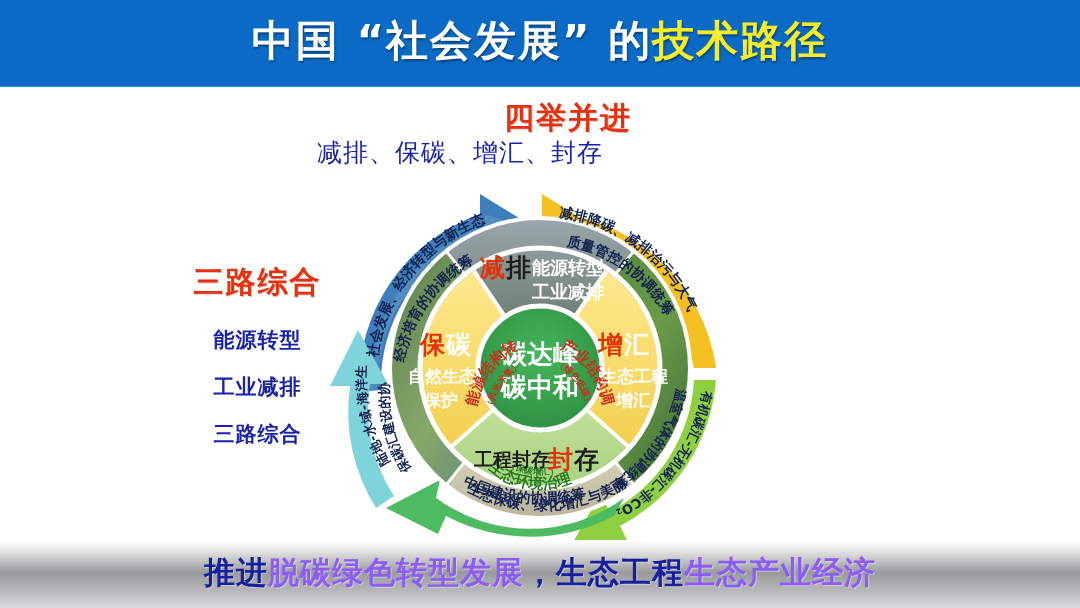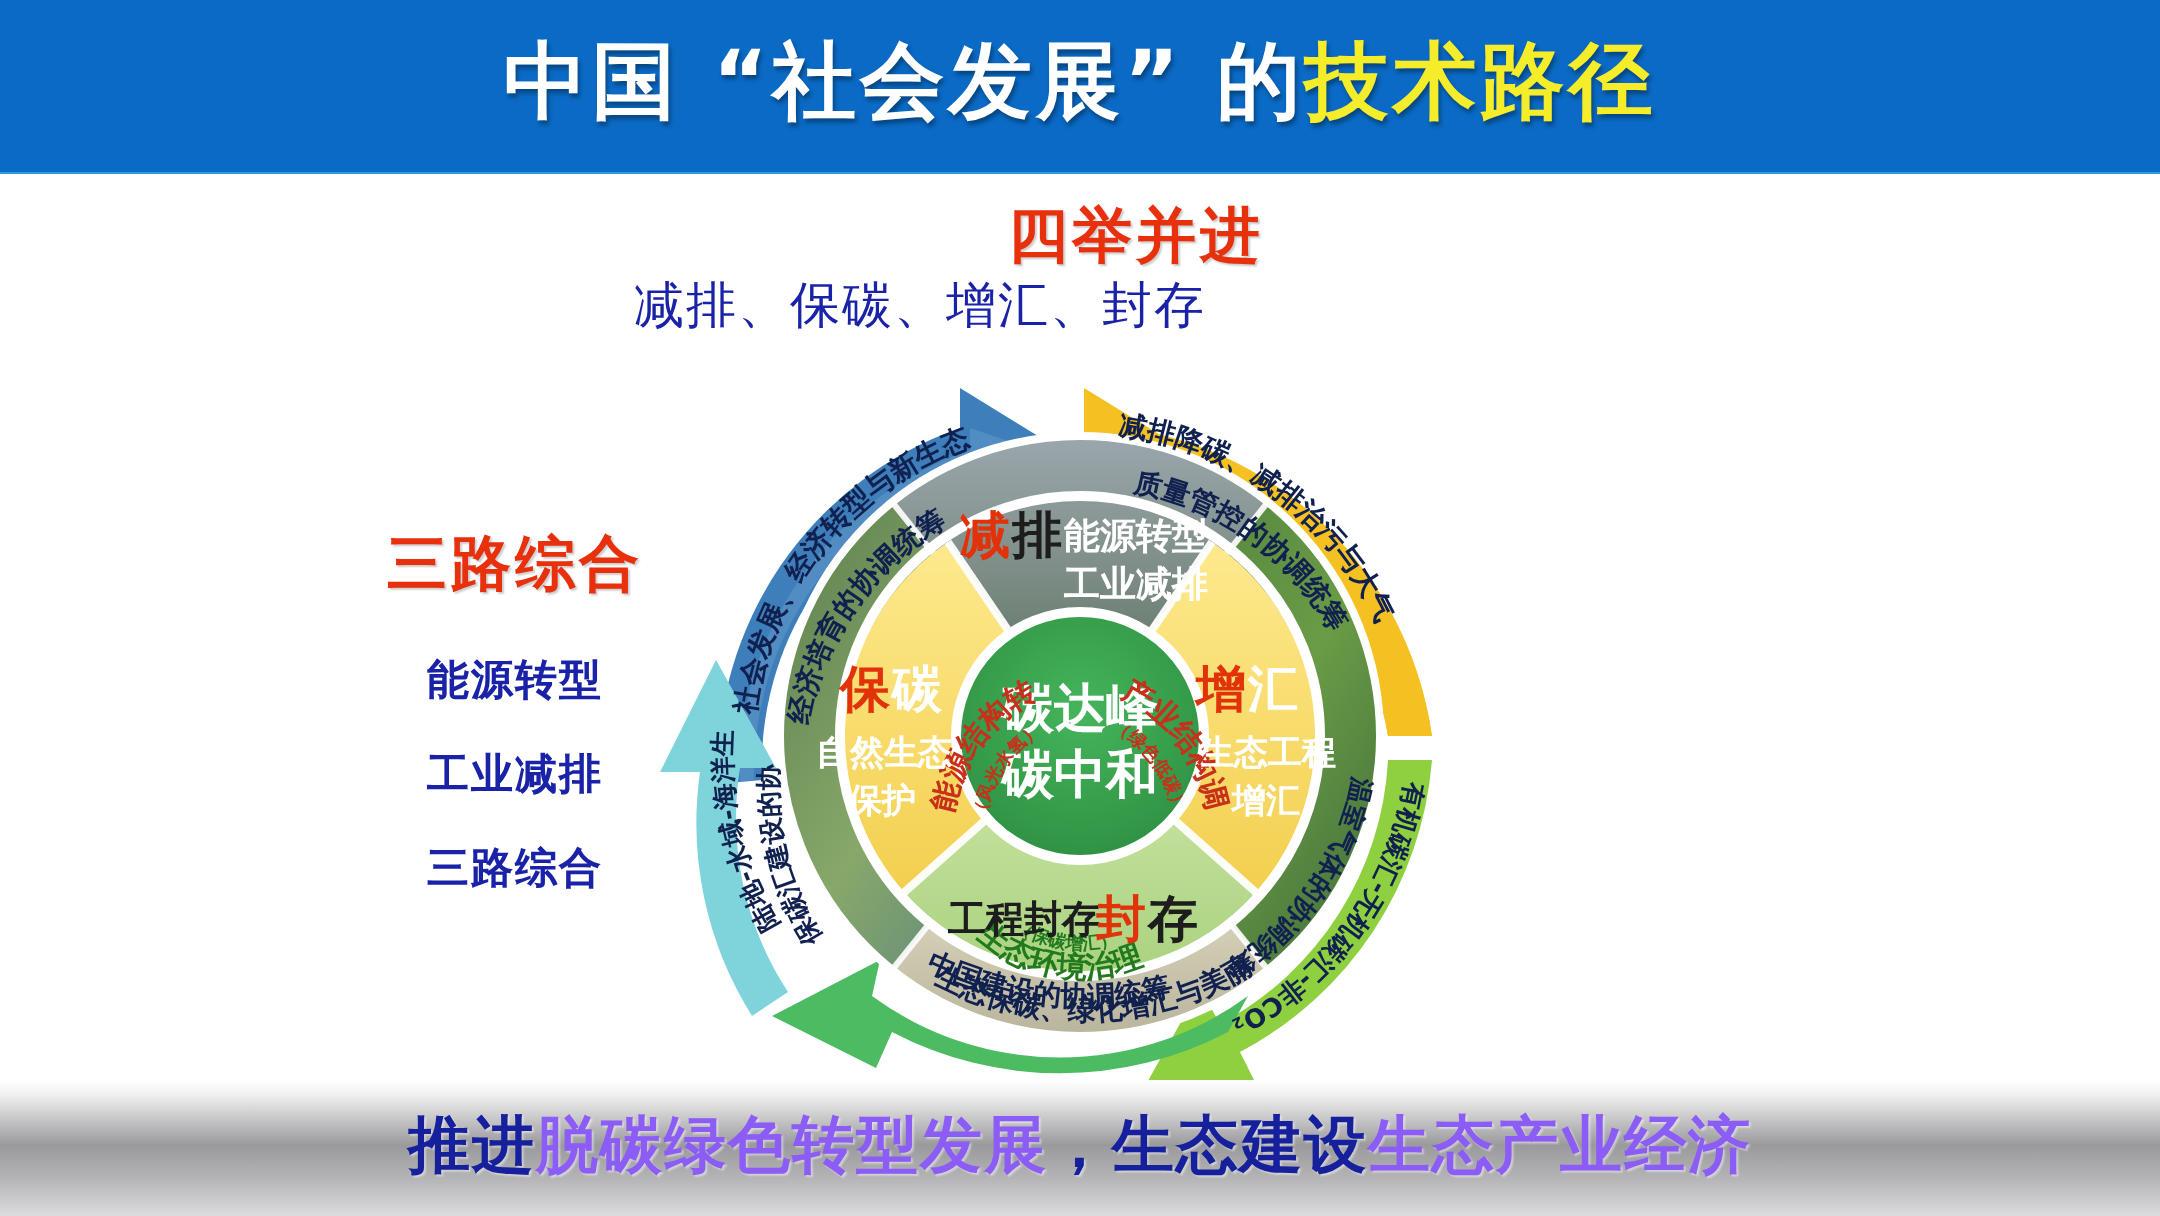--- a/index.html
+++ b/index.html
@@ -312,16 +312,16 @@
         </text>
         <text class="arc-label" font-size="13">
           <textPath href="#pathCyan2" startOffset="8%"><tspan>保碳汇建设的协调统筹</tspan></textPath>
         </text>
       </g>
     </svg>
   </div>
 
   <div class="bottom-bar"></div>
   <div class="bottom-text">
-    <span>推进</span><span class="red">脱碳绿色转型发展</span><span>，生态建设</span><span class="red">生态产业经济</span>
+    <span>推进</span><span class="red">脱碳绿色转型发展</span><span>，生态工程</span><span class="red">生态产业经济</span>
   </div>
 
 </div>
 
 </body></html>

